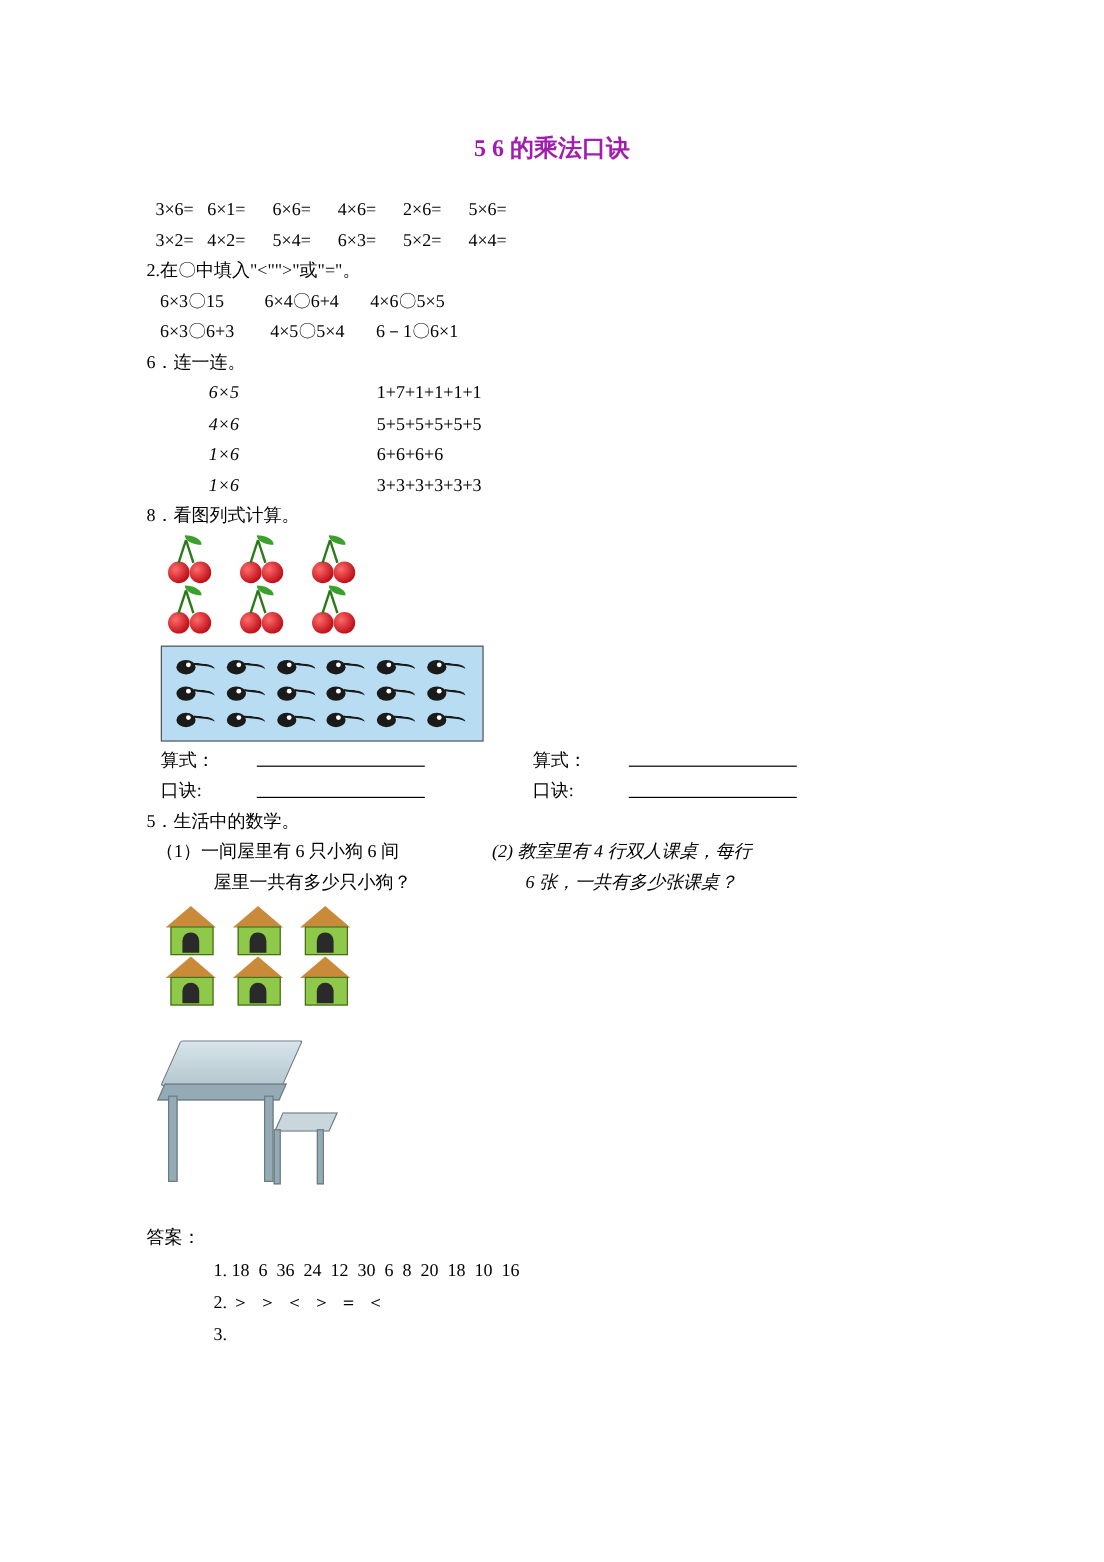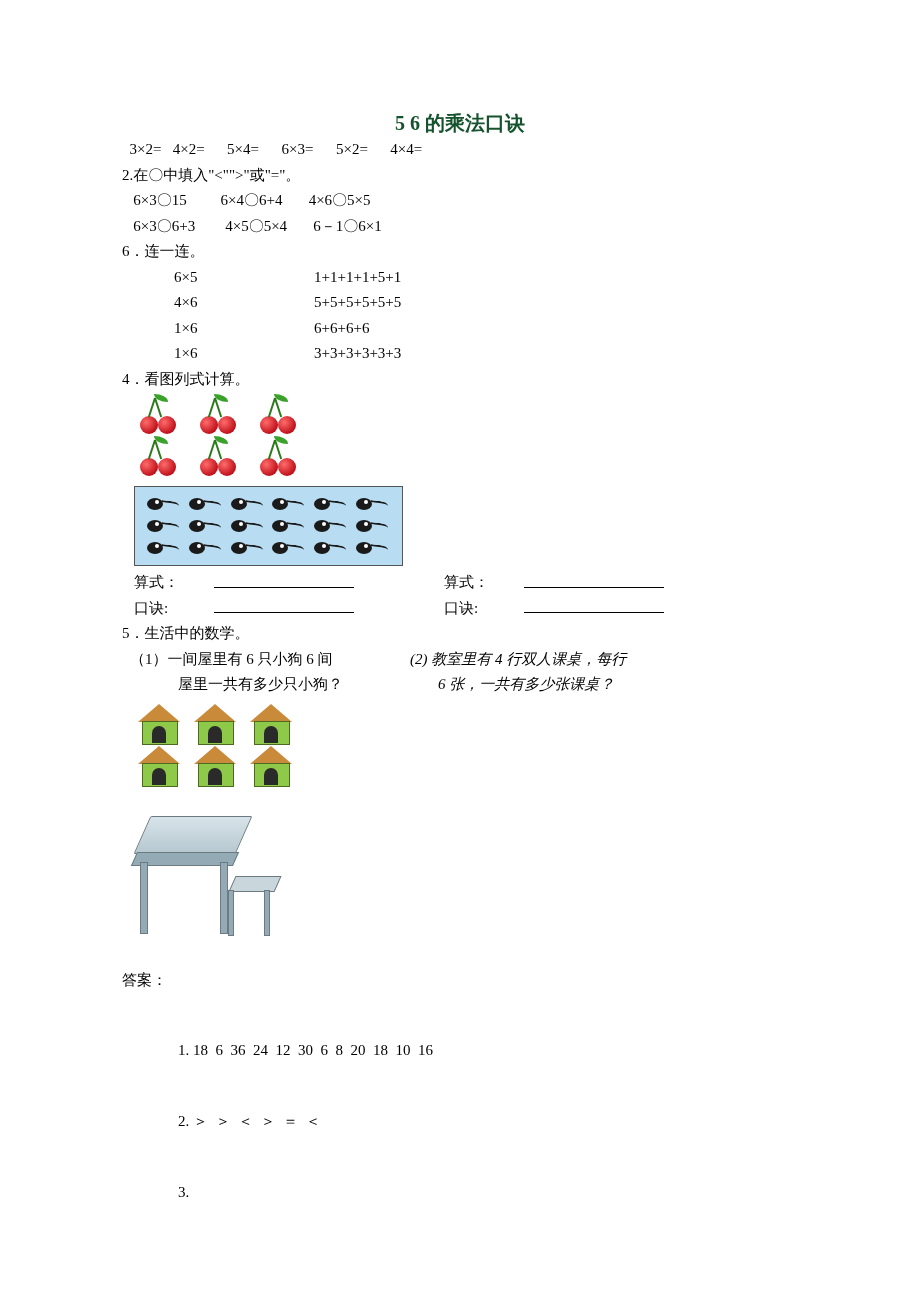--- a/index.html
+++ b/index.html
@@ -9,34 +9,35 @@
     font-size: 15px;
     color: #000;
     background: #fff;
     width: 920px;
   }
   .page {
     padding: 110px 122px 40px 122px;
   }
   .title {
     text-align: center;
-    color: #14532d;
+    color: #a21caf;
     font-weight: bold;
     font-size: 20px;
+    margin-bottom: 26px;
   }
   .line {
     line-height: 1.7;
     white-space: pre;
   }
   .q3 {
     display: flex;
     padding-left: 52px;
     line-height: 1.7;
   }
-  .q3 .colA { width: 140px; }
+  .q3 .colA { width: 140px; font-style: italic; }
   .q3 .colB { }
   .img-block {
     margin: 4px 0;
     padding-left: 12px;
   }
   .cherry-pair {
     display: inline-block;
     width: 50px;
     height: 42px;
     position: relative;
@@ -240,55 +241,55 @@
   }
   .desk .slegA { left: 94px; }
   .desk .slegB { left: 130px; }
   .answers {
     padding-left: 0;
   }
   .ans-indent {
     padding-left: 56px;
     line-height: 1.8;
     white-space: pre;
-    margin-top: 44px;
   }
 </style>
 </head>
 <body>
 
 <div class="page">
 
   <div class="title">5  6 的乘法口诀</div>
 
+  <div class="line">  3×6=   6×1=      6×6=      4×6=      2×6=      5×6=</div>
   <div class="line">  3×2=   4×2=      5×4=      6×3=      5×2=      4×4=</div>
 
   <div class="line">2.在〇中填入"&lt;""&gt;"或"="。</div>
   <div class="line">   6×3〇15         6×4〇6+4       4×6〇5×5</div>
   <div class="line">   6×3〇6+3        4×5〇5×4       6－1〇6×1</div>
 
   <div class="line">6．连一连。</div>
   <div class="q3">
     <div class="colA">6×5</div>
-    <div class="colB">1+1+1+1+5+1</div>
+    <div class="colB">1+7+1+1+1+1</div>
   </div>
   <div class="q3">
     <div class="colA">4×6</div>
     <div class="colB">5+5+5+5+5+5</div>
   </div>
   <div class="q3">
     <div class="colA">1×6</div>
     <div class="colB">6+6+6+6</div>
   </div>
   <div class="q3">
     <div class="colA">1×6</div>
     <div class="colB">3+3+3+3+3+3</div>
   </div>
 
-  <div class="line">4．看图列式计算。</div>
+  <div class="line">8．看图列式计算。</div>
 
   <div class="img-block">
     <div>
       <span class="cherry-pair"><span class="cherry-stem s1"></span><span class="cherry-stem s2"></span><span class="cherry-leaf"></span></span>
       <span class="cherry-pair"><span class="cherry-stem s1"></span><span class="cherry-stem s2"></span><span class="cherry-leaf"></span></span>
       <span class="cherry-pair"><span class="cherry-stem s1"></span><span class="cherry-stem s2"></span><span class="cherry-leaf"></span></span>
     </div>
     <div>
       <span class="cherry-pair"><span class="cherry-stem s1"></span><span class="cherry-stem s2"></span><span class="cherry-leaf"></span></span>
       <span class="cherry-pair"><span class="cherry-stem s1"></span><span class="cherry-stem s2"></span><span class="cherry-leaf"></span></span>

